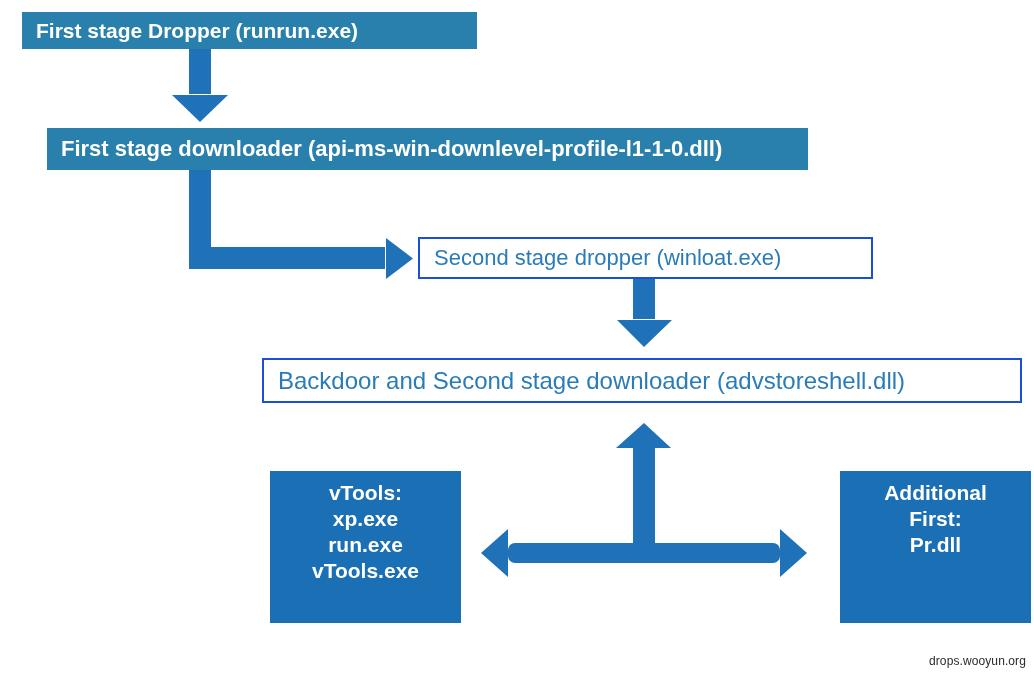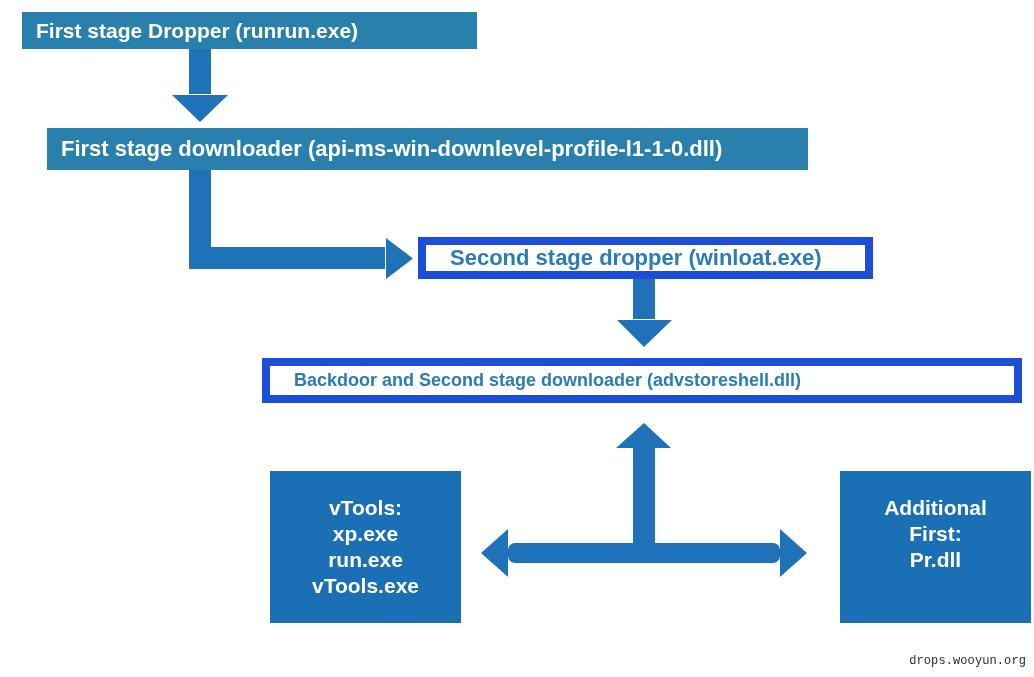--- a/index.html
+++ b/index.html
@@ -34,64 +34,64 @@
   .node-filled {
     background: #2980ac;
     color: #ffffff;
     font-weight: bold;
     padding-left: 14px;
     justify-content: flex-start;
   }
   
   .node-outlined {
     background: #ffffff;
-    border: 8px solid #1d4ed8;
+    border: 2px solid #1d4ed8;
     color: #2a7cb8;
-    font-weight: bold;
-    padding-left: 24px;
+    font-weight: normal;
+    padding-left: 14px;
     justify-content: flex-start;
   }
   
   .node-solid {
     background: #1a6fb5;
     color: #ffffff;
     font-weight: bold;
     flex-direction: column;
     align-items: center;
     justify-content: flex-start;
     text-align: center;
     line-height: 1.24;
-    padding-top: 24px;
+    padding-top: 9px;
   }
   .node-solid .line { display: block; }
 
   
   #node-dropper          { left: 22px;  top: 12px;  width: 455px; height: 37px;  font-size: 21px; }
   #node-downloader       { left: 22px;  top: 128px; width: 761px; height: 42px;  font-size: 22px; margin-left: 25px; }
   #node-second-dropper   { left: 418px; top: 237px; width: 455px; height: 42px;  font-size: 22px; }
-  #node-backdoor         { left: 262px; top: 358px; width: 760px; height: 45px;  font-size: 18px; }
+  #node-backdoor         { left: 262px; top: 358px; width: 760px; height: 45px;  font-size: 24px; }
   #node-vtools           { left: 270px; top: 471px; width: 191px; height: 152px; font-size: 21px; }
   #node-additional       { left: 840px; top: 471px; width: 191px; height: 152px; font-size: 21px; }
 
   
   #connectors {
     position: absolute;
     left: 0;
     top: 0;
     width: 1034px;
     height: 677px;
     pointer-events: none;
   }
 
   
   #watermark {
     position: absolute;
     right: 8px;
     bottom: 9px;
-    font-family: Liberation Mono, monospace;
+    font-family: Liberation Sans, sans-serif;
     font-size: 12px;
     color: #2b2b2b;
     letter-spacing: 0.1px;
     white-space: nowrap;
   }
 </style>
 </head>
 <body>
 
 <div id="diagram-root">

